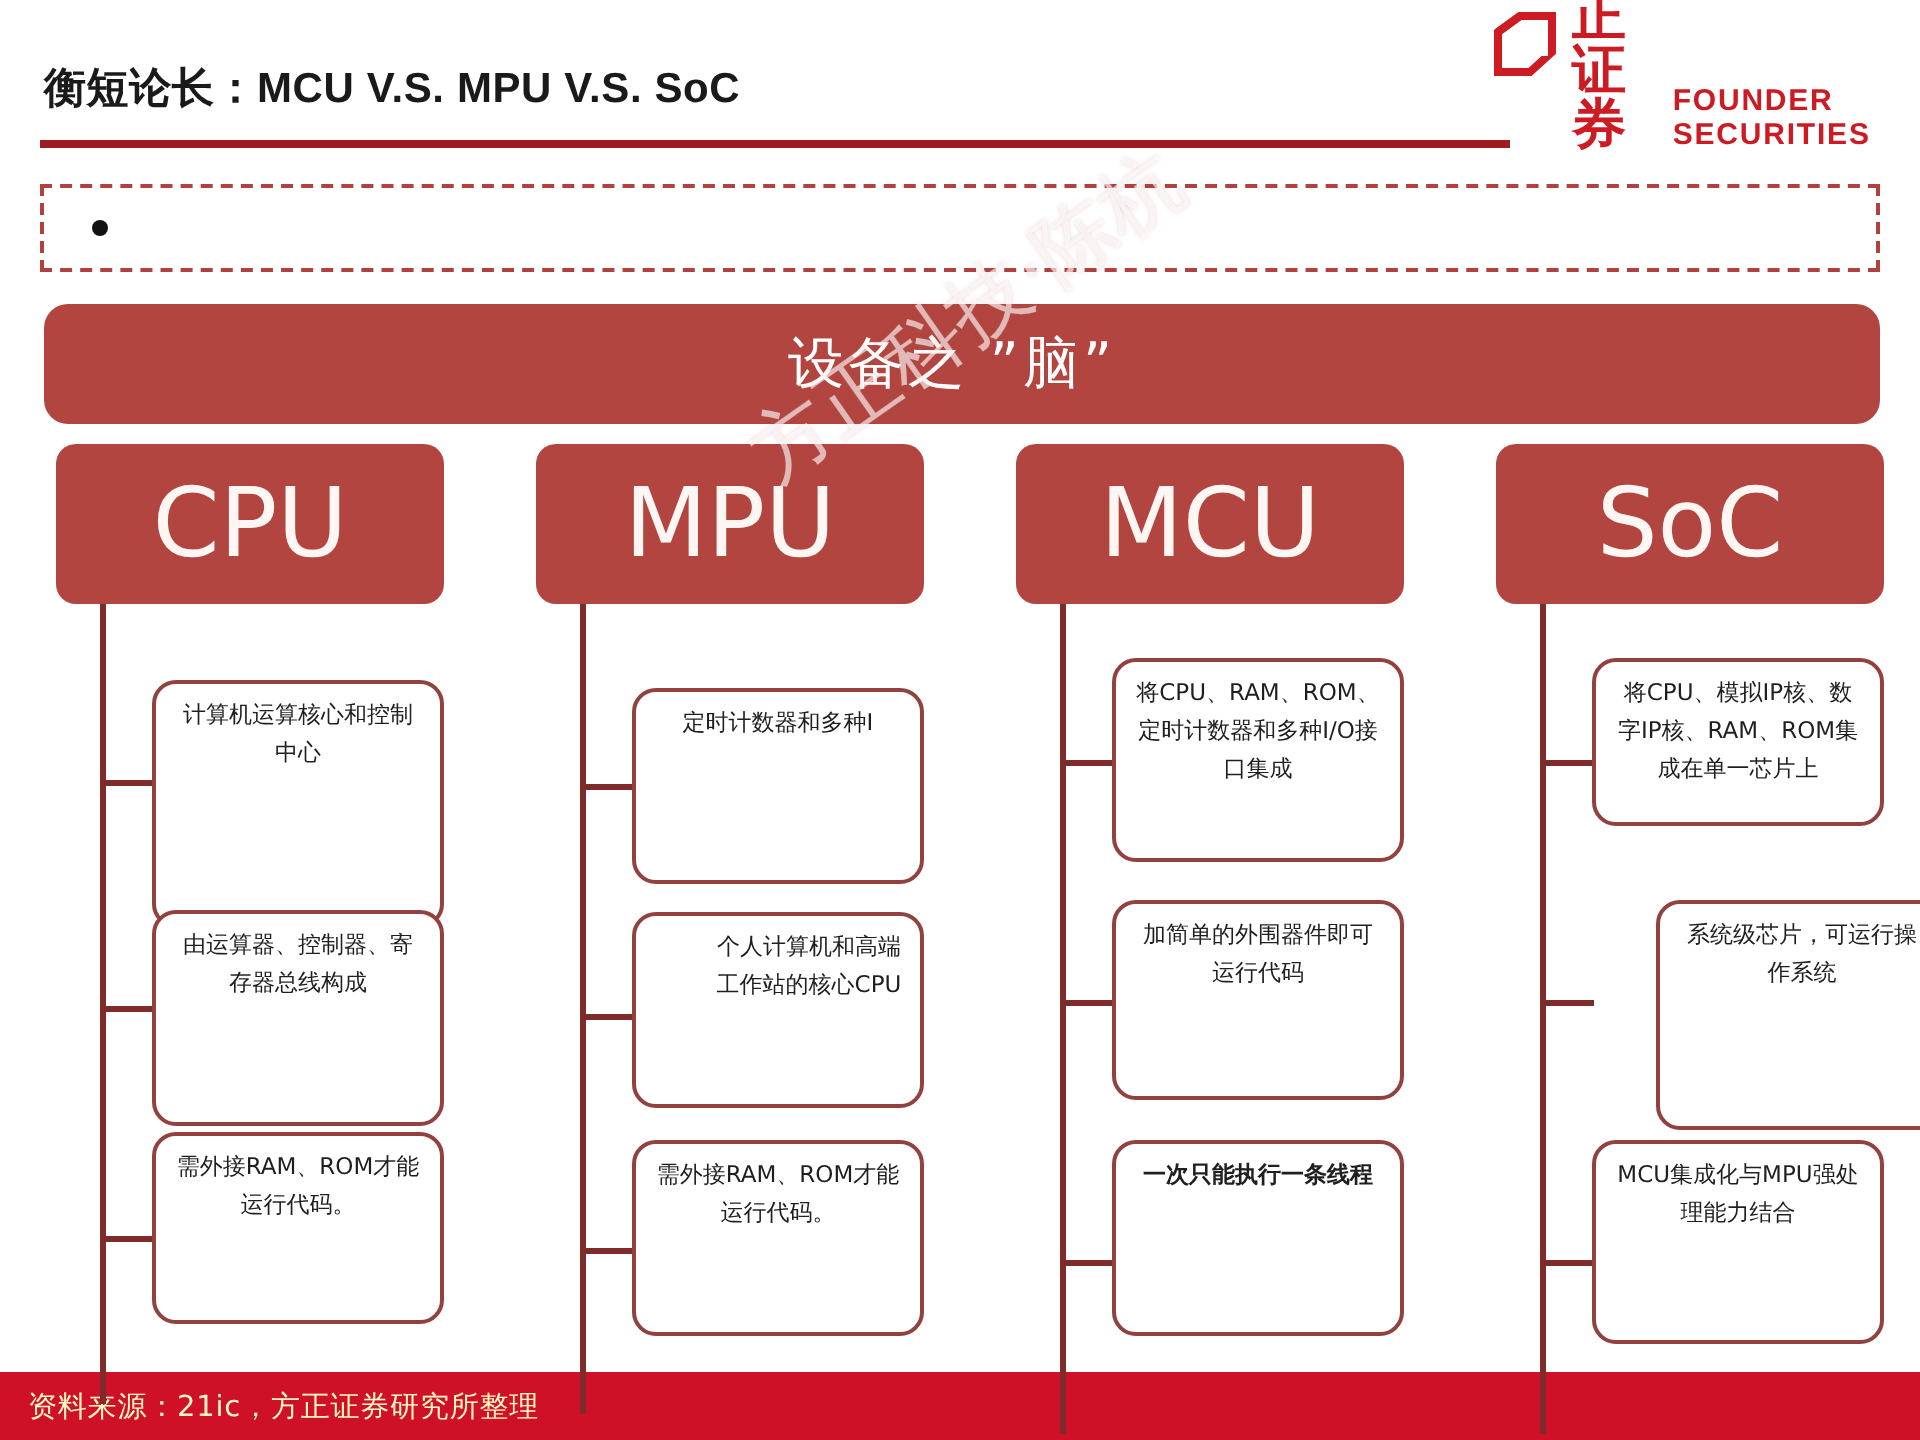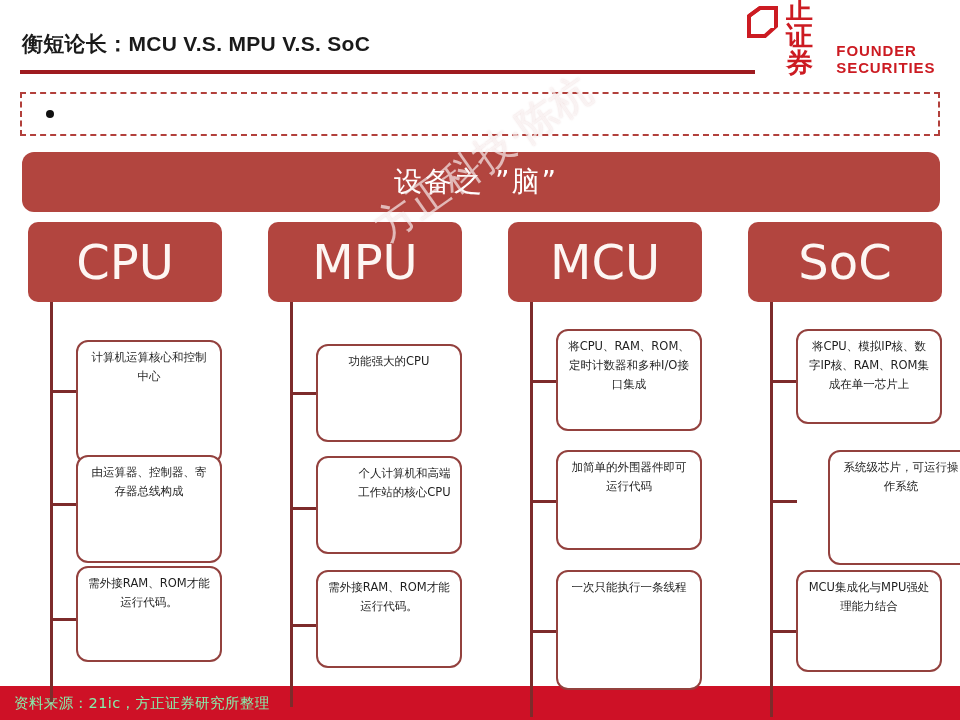--- a/index.html
+++ b/index.html
@@ -220,21 +220,21 @@
     left: 0;
     bottom: 0;
     width: 960px;
     height: 34px;
     background: #ce1126;
     display: flex;
     align-items: center;
   }
   #footer-text {
     margin-left: 14px;
-    color: #86efac;
+    color: #fef9c3;
     font-size: 14.5px;
     letter-spacing: 0.4px;
     font-family: "DejaVu Sans", sans-serif;
   }
 </style>
 </head>
 <body>
 
 <div id="slide-title">衡短论长：MCU V.S. MPU V.S. SoC</div>
 <div id="title-rule"></div>
@@ -286,21 +286,21 @@
 
   <div class="column" style="left:268px;">
     <div class="trunk" style="height:405px;"></div>
     <div class="col-head">
       <span class="col-head-label">MPU</span>
     </div>
     <div class="stub" style="top:170px;"></div>
     <div class="stub" style="top:285px;"></div>
     <div class="stub" style="top:402px;"></div>
     <div class="card" style="top:122px;height:98px;">
-      <span class="card-text">功能强大的CPU</span>
+      <span class="card-text">定时计数器和多种I</span>
     </div>
     <div class="card" style="top:234px;height:98px;padding-left:40px;">
       <span class="card-text">个人计算机和高端工作站的核心CPU</span>
     </div>
     <div class="card" style="top:348px;height:98px;">
       <span class="card-text">需外接RAM、ROM才能运行代码。</span>
     </div>
   </div>
 
   <div class="column" style="left:508px;">
@@ -310,34 +310,34 @@
     </div>
     <div class="stub" style="top:158px;"></div>
     <div class="stub" style="top:278px;"></div>
     <div class="stub" style="top:408px;"></div>
     <div class="card" style="top:107px;height:102px;">
       <span class="card-text">将CPU、RAM、ROM、定时计数器和多种I/O接口集成</span>
     </div>
     <div class="card" style="top:228px;height:100px;">
       <span class="card-text">加简单的外围器件即可运行代码</span>
     </div>
-    <div class="card" style="top:348px;height:120px;">
+    <div class="card" style="top:348px;height:98px;font-weight:bold;">
       <span class="card-text">一次只能执行一条线程</span>
     </div>
   </div>
 
   <div class="column" style="left:748px;">
     <div class="trunk" style="height:415px;"></div>
     <div class="col-head">
       <span class="col-head-label">SoC</span>
     </div>
     <div class="stub" style="top:158px;"></div>
     <div class="stub" style="top:278px;"></div>
     <div class="stub" style="top:408px;"></div>
-    <div class="card" style="top:107px;height:95px;">
+    <div class="card" style="top:107px;height:84px;">
       <span class="card-text">将CPU、模拟IP核、数字IP核、RAM、ROM集成在单一芯片上</span>
     </div>
     <div class="card" style="top:228px;height:115px;margin-left:32px;">
       <span class="card-text">系统级芯片，可运行操作系统</span>
     </div>
     <div class="card" style="top:348px;height:102px;">
       <span class="card-text">MCU集成化与MPU强处理能力结合</span>
     </div>
   </div>
 

